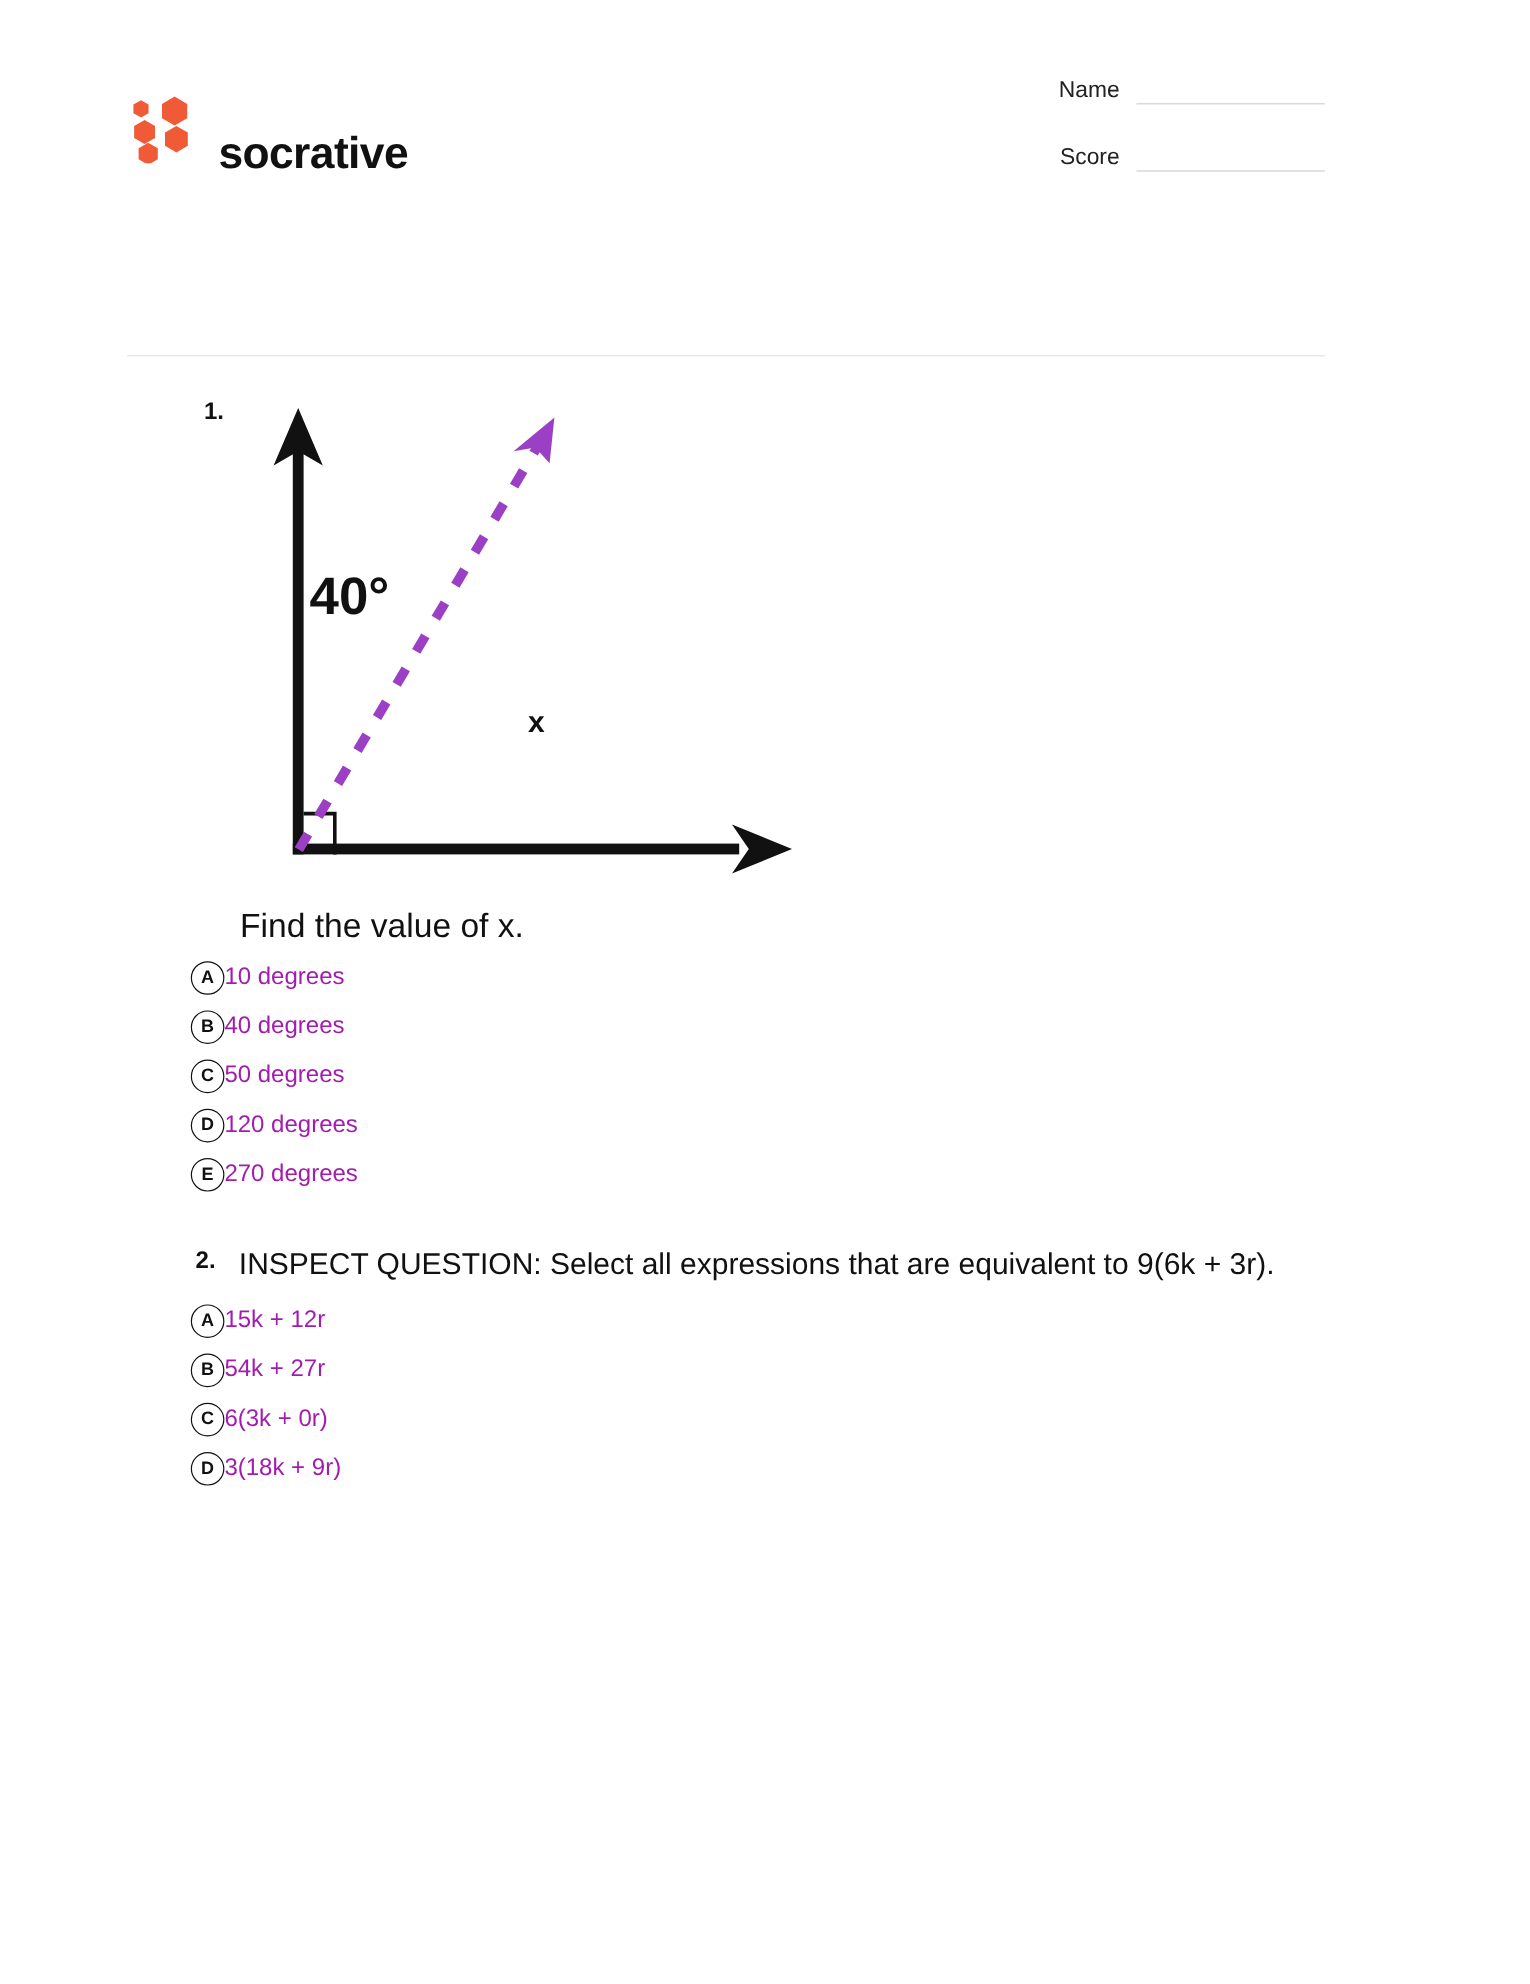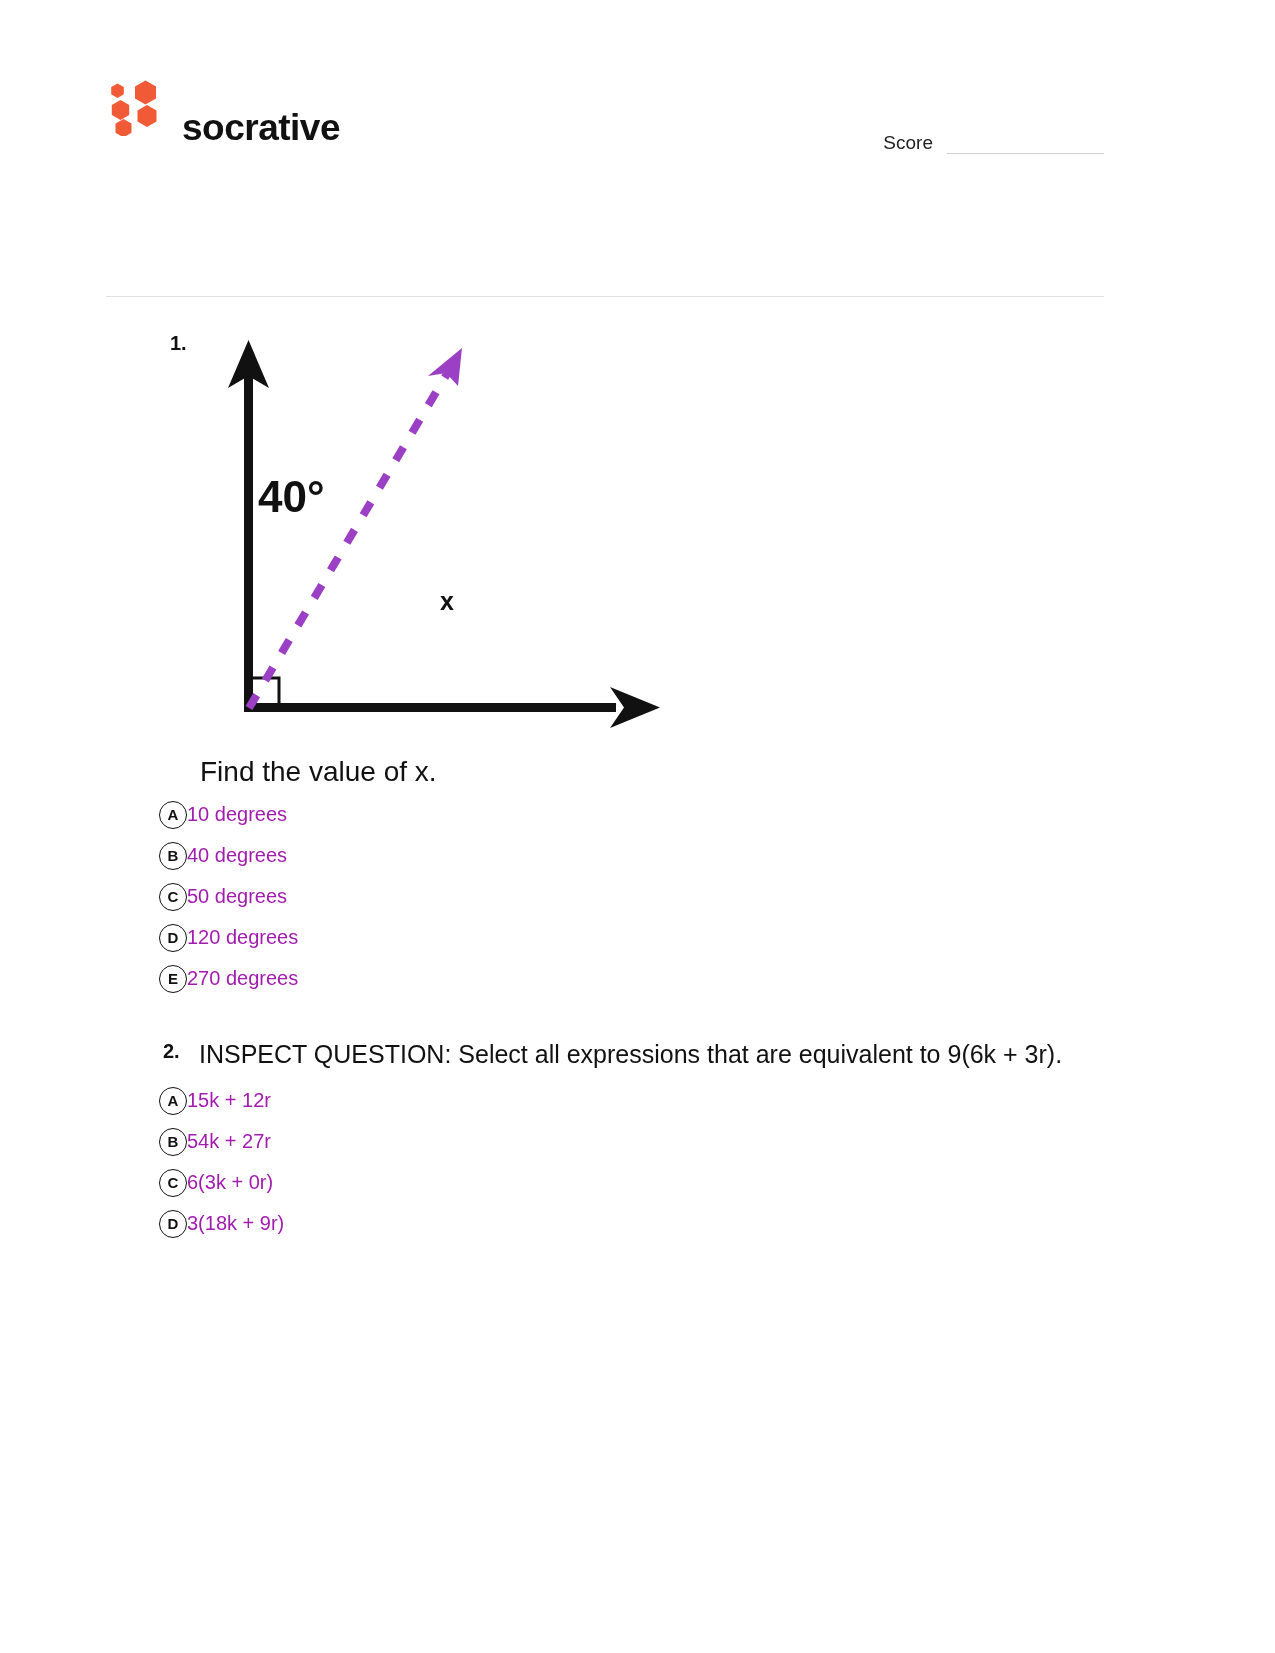--- a/index.html
+++ b/index.html
@@ -70,21 +70,21 @@
     text-align: right;
     padding-right: 14px;
     white-space: nowrap;
   }
   .field-line {
     width: 157px;
     border-bottom: 1.5px solid #d0d0d0;
     height: 22px;
   }
   .field-row.score {
-    margin-top: 67px;
+    margin-top: 27px;
   }
 
   
   .title {
     position: absolute;
     left: 106px;
     top: 155px;
     width: 730px;
     font-size: 44px;
     font-weight: bold;
@@ -192,20 +192,24 @@
         <polygon points="14.5,22.0 23.2,27.0 23.2,37.0 14.5,42.0 5.8,37.0 5.8,27.0" fill="#F05A36"></polygon>
 
         <polygon points="41.0,27.0 50.5,32.5 50.5,43.5 41.0,49.0 31.5,43.5 31.5,32.5" fill="#F05A36"></polygon>
 
         <polygon points="17.5,41.0 25.5,45.6 25.5,54.8 17.5,59.4 9.5,54.8 9.5,45.6" fill="#F05A36"></polygon>
       </svg>
       <span class="brand-word">socrative</span>
     </div>
 
     <div class="fields">
+      <div class="field-row">
+        <span class="field-label">Name</span>
+        <span class="field-line"></span>
+      </div>
       <div class="field-row score">
         <span class="field-label">Score</span>
         <span class="field-line"></span>
       </div>
     </div>
   </div>
 
 
   <div class="hrule"></div>
 

